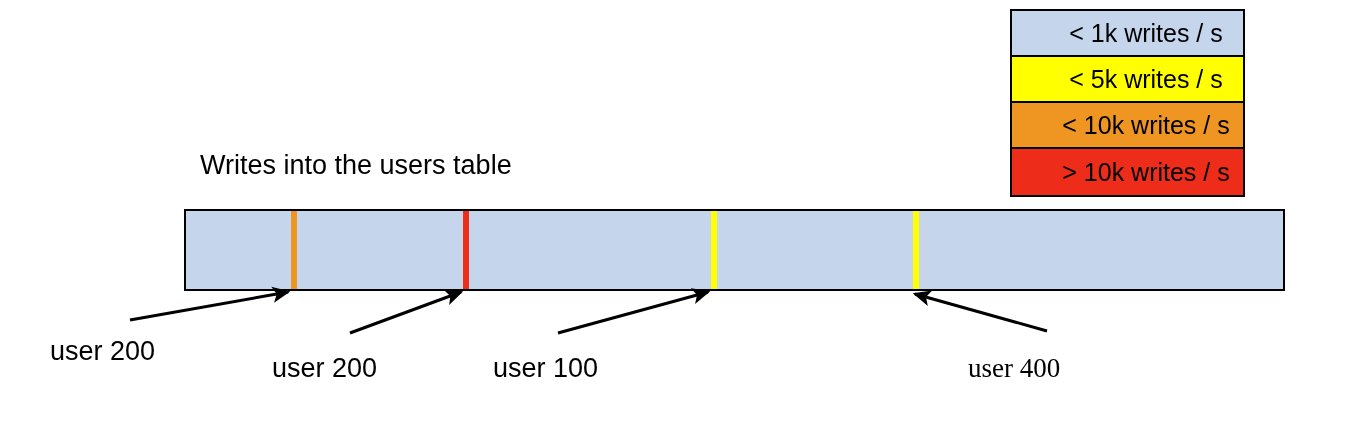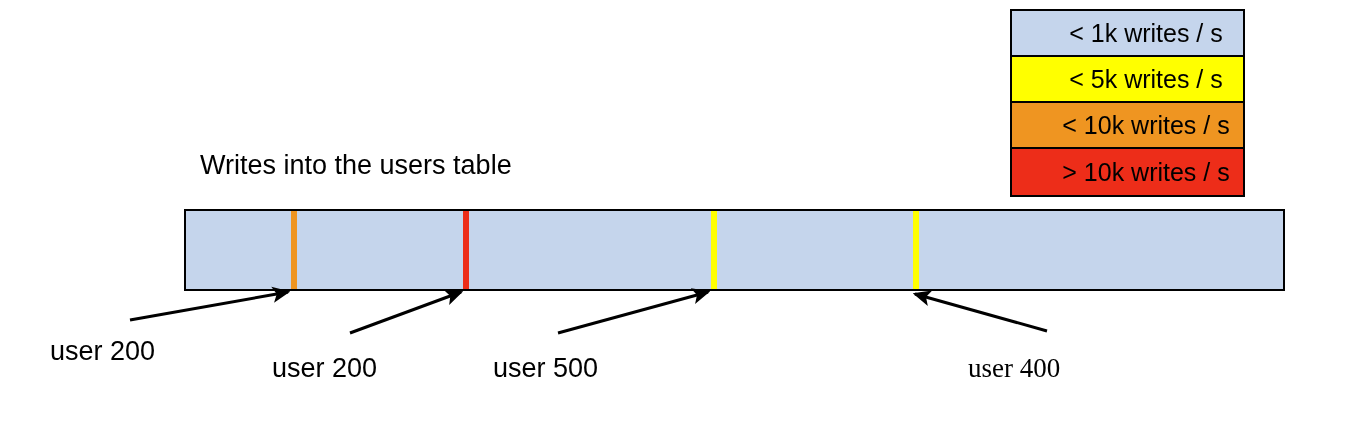--- a/index.html
+++ b/index.html
@@ -119,14 +119,14 @@
     </marker>
   </defs>
   <line stroke="#000000" stroke-width="3" marker-end="url(#arrowhead)" x1="130" y1="320" x2="288" y2="292"></line>
   <line stroke="#000000" stroke-width="3" marker-end="url(#arrowhead)" x1="350" y1="333" x2="461" y2="292"></line>
   <line stroke="#000000" stroke-width="3" marker-end="url(#arrowhead)" x1="558" y1="333" x2="708" y2="292"></line>
   <line stroke="#000000" stroke-width="3" marker-end="url(#arrowhead)" x1="1047" y1="331" x2="915" y2="294"></line>
 </svg>
 
 <div class="user-label" style="left: 50px; top: 338px;">user 200</div>
 <div class="user-label" style="left: 272px; top: 355px;">user 200</div>
-<div class="user-label" style="left: 493px; top: 355px;">user 500</div>
+<div class="user-label" style="left: 493px; top: 355px;">user 100</div>
 <div class="user-label" style="left: 968px; top: 355px; font-family: Liberation Serif, serif;">user 400</div>
 
 </body></html>

